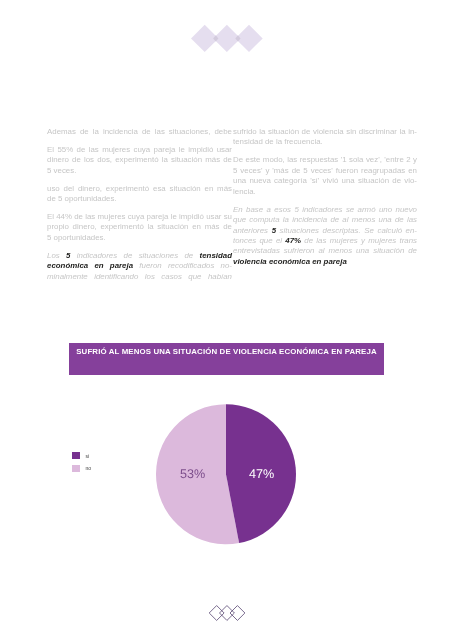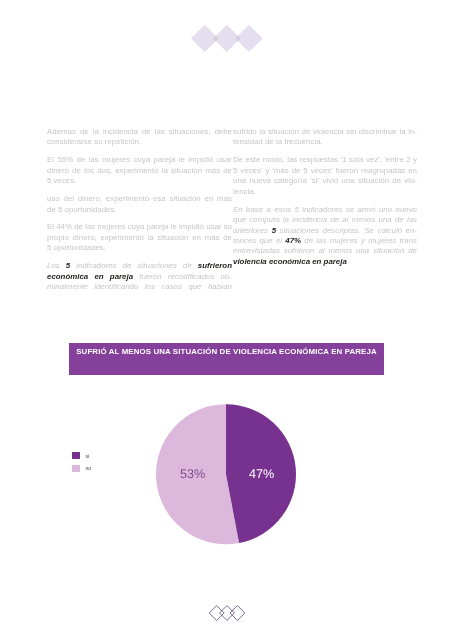--- a/index.html
+++ b/index.html
@@ -45,38 +45,37 @@
       <g fill="#d3cbdd">
         <path d="M 28.775 15.275 L 31.4 18.4 L 28.775 21.525 L 26.15 18.4 Z" fill="#d3cbdd"></path>
         <path d="M 50.925 15.275 L 53.55 18.4 L 50.925 21.525 L 48.3 18.4 Z" fill="#d3cbdd"></path>
       </g>
     </svg>
   </div>
 
   <div class="col colL">
       <p>
         <span class="tline just">Ademas de la incidencia de las situaciones, debe</span>
-        <span class="tline">considerarse su repetición.</span>
       </p>
       <p>
         <span class="tline just">El 55% de las mujeres cuya pareja le impidió usar</span>
         <span class="tline just">dinero de los dos, experimentó la situación más de</span>
         <span class="tline">5 veces.</span>
       </p>
       <p>
         <span class="tline just">uso del dinero, experimentó esa situación en más</span>
         <span class="tline">de 5 oportunidades.</span>
       </p>
       <p>
         <span class="tline just">El 44% de las mujeres cuya pareja le impidió usar su</span>
         <span class="tline just">propio dinero, experimentó la situación en más de</span>
         <span class="tline">5 oportunidades.</span>
       </p>
       <p>
-        <span class="tline just">Los <b>5</b> indicadores de situaciones de <b>sufrieron</b></span>
+        <span class="tline just">Los <b>5</b> indicadores de situaciones de <b>tensidad</b></span>
         <span class="tline just"><b>económica en pareja</b> fueron recodificados no-</span>
         <span class="tline just">minalmente identificando los casos que habían</span>
       </p>
     </div>
   <div class="col colR">
       <p>
         <span class="tline just">sufrido la situación de violencia sin discriminar la in-</span>
         <span class="tline">tensidad de la frecuencia.</span>
       </p>
       <p>

